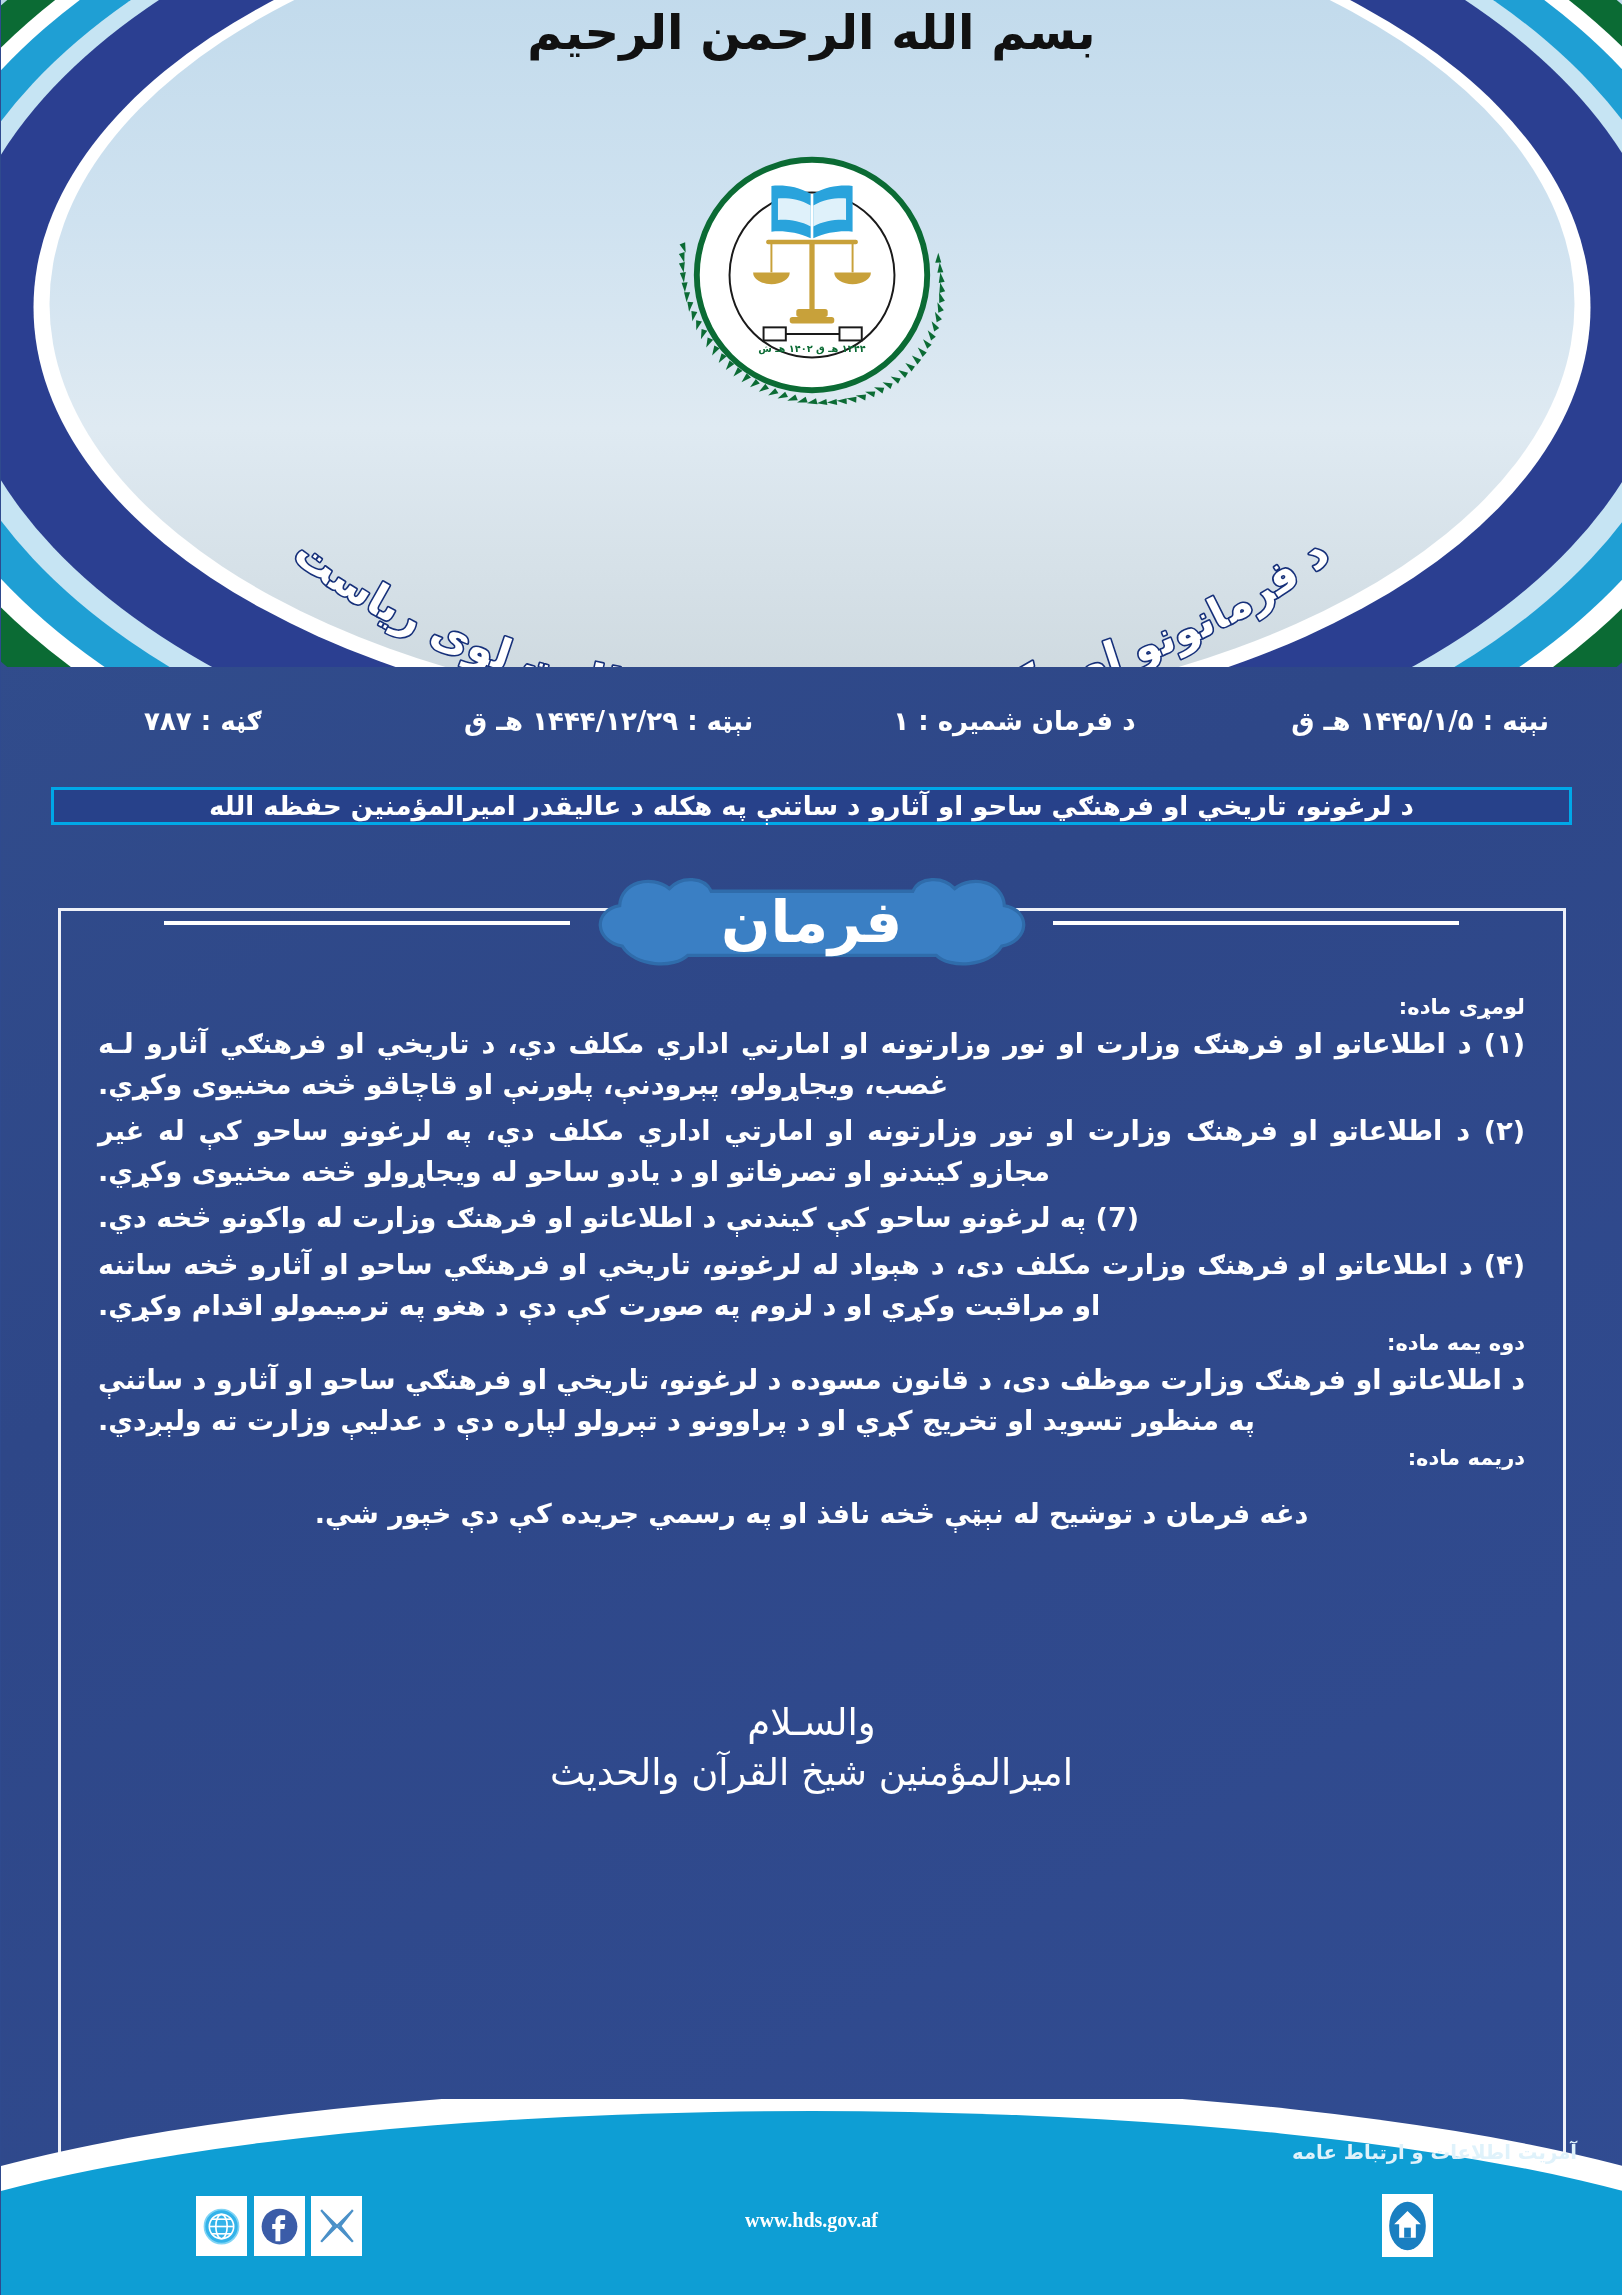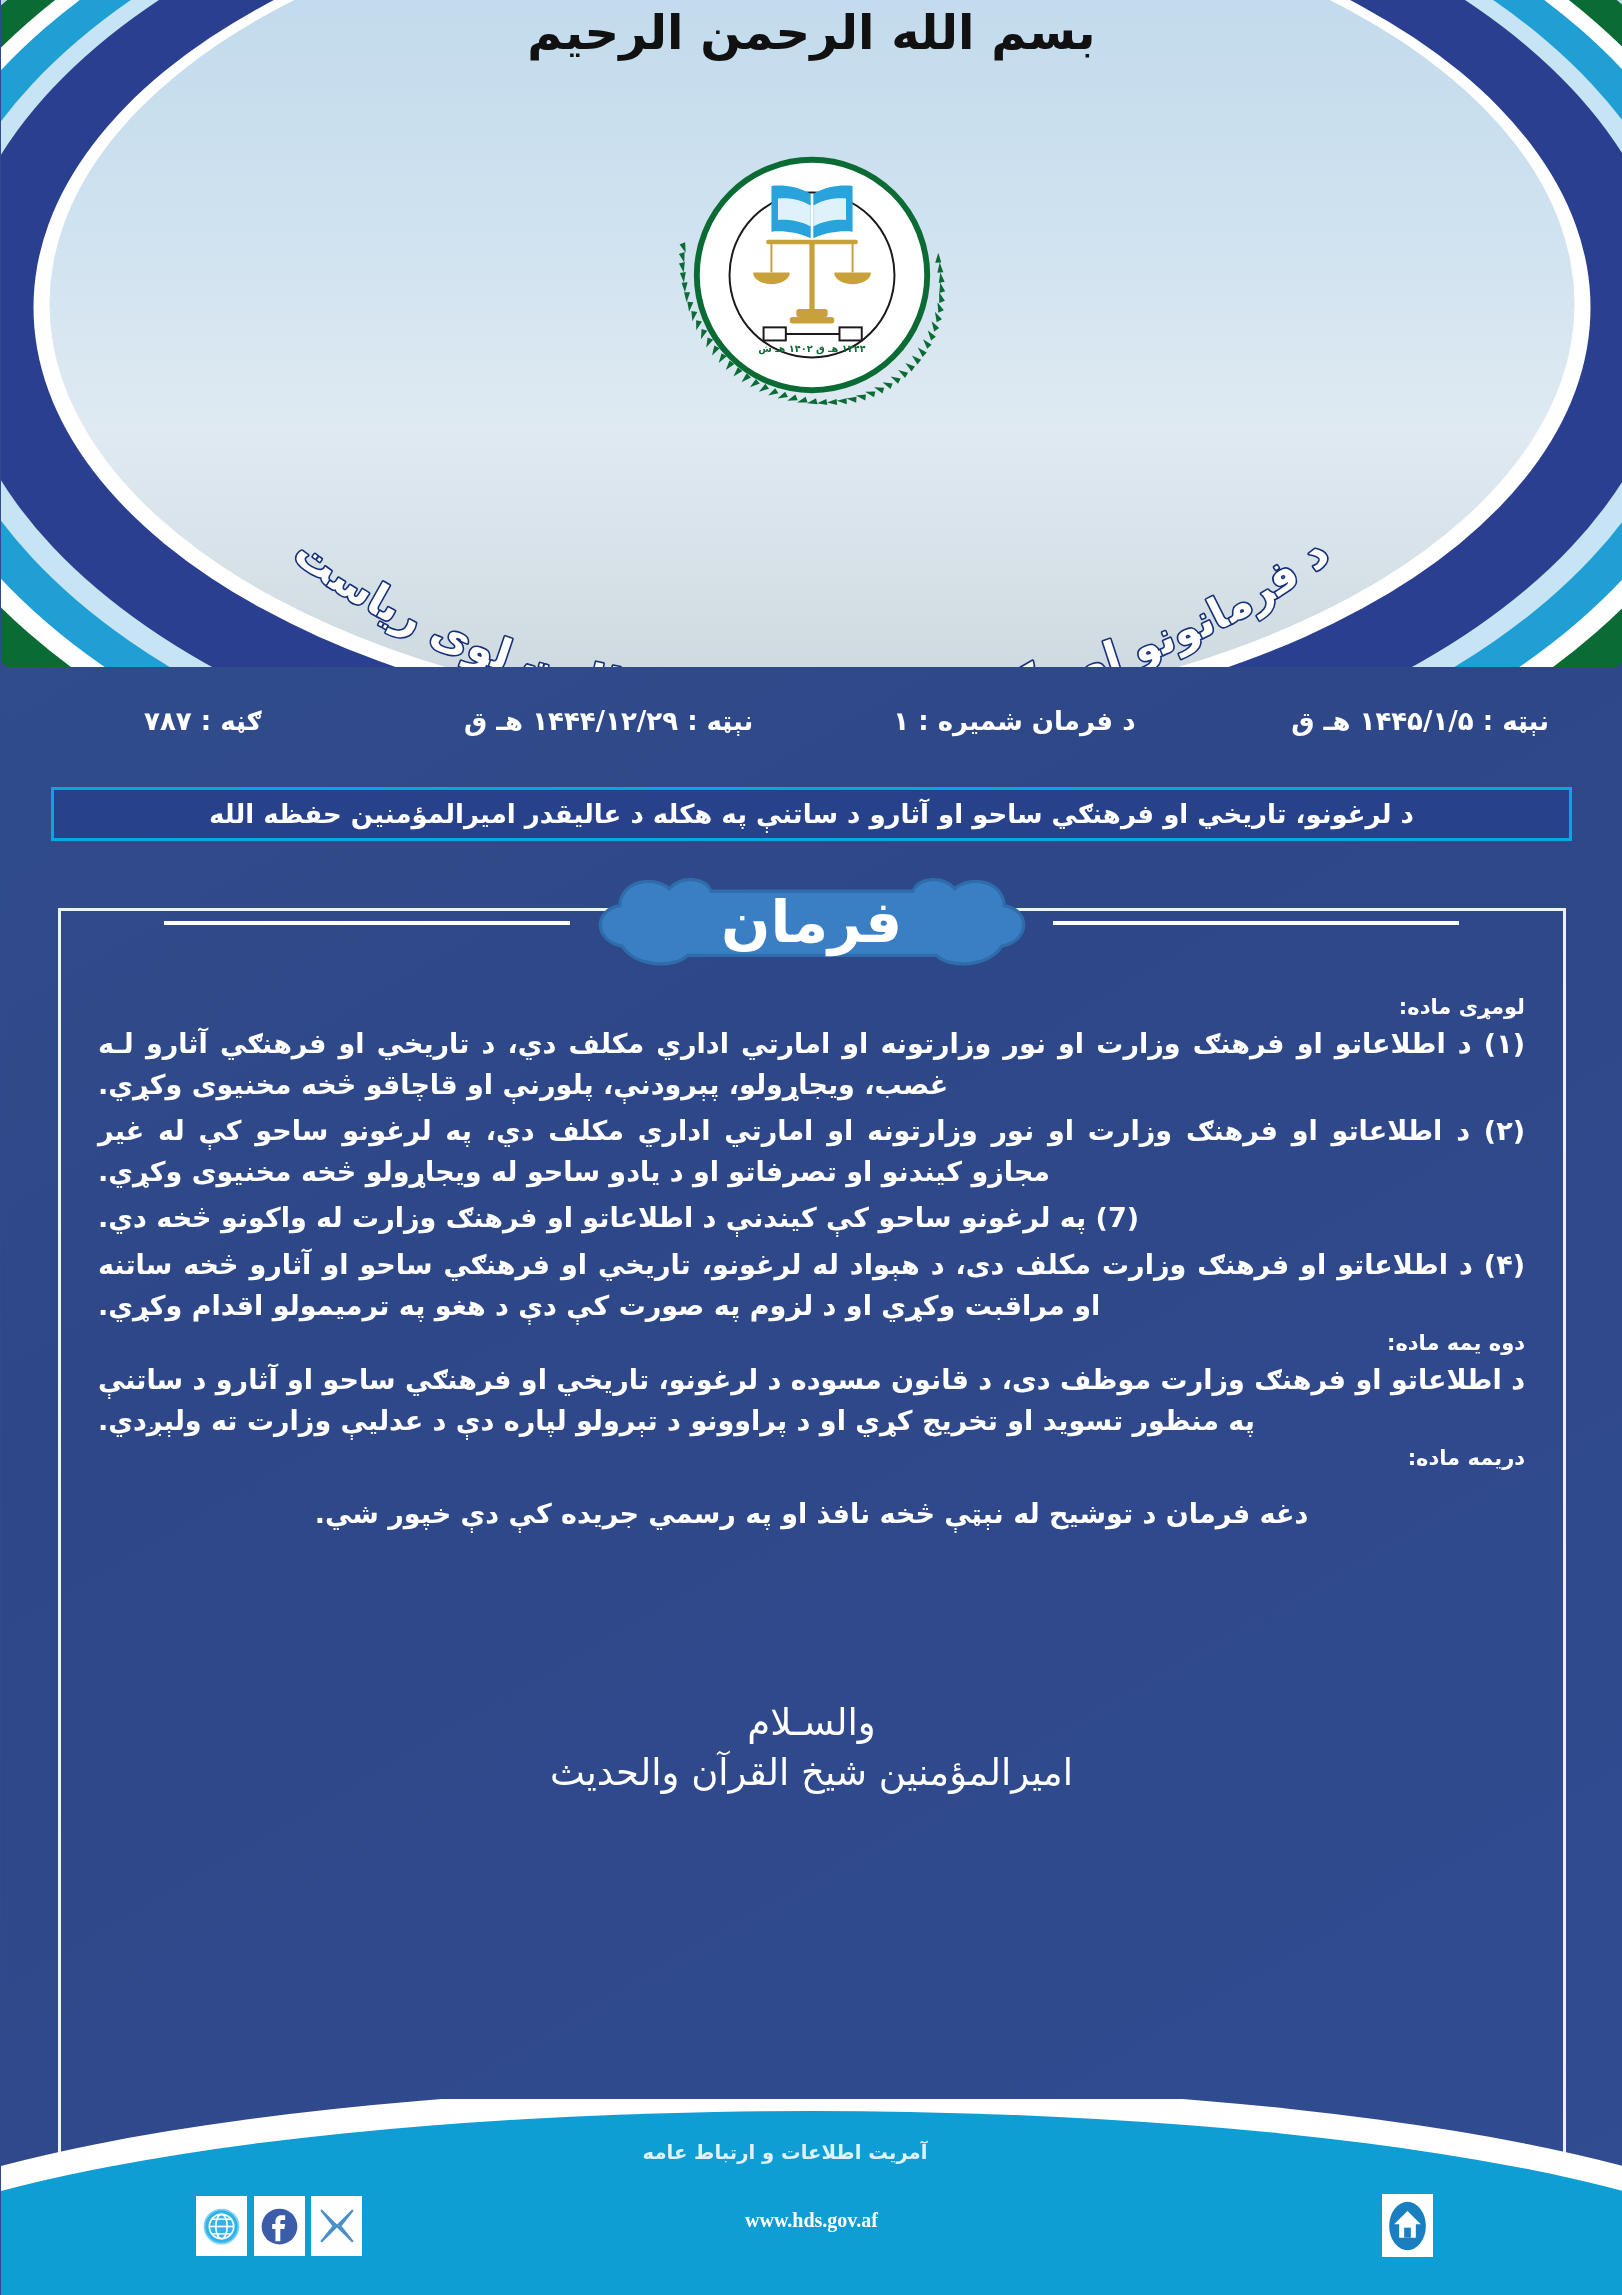--- a/index.html
+++ b/index.html
@@ -70,21 +70,21 @@
   
   .meta{
     position:absolute;top:698px;left:0;width:1623px;height:46px;
     display:flex;align-items:center;color:#fff;font-weight:700;font-size:26px;
     z-index:6;
   }
   .meta>div{flex:1;text-align:center;white-space:nowrap;}
 
   
   .subject{
-    position:absolute;top:787px;left:51px;width:1521px;height:54px;
+    position:absolute;top:787px;left:51px;width:1521px;height:38px;
     background:#27418a;border:3.9px solid #00a8e8;
     display:flex;align-items:center;justify-content:center;
     color:#fff;font-size:26px;font-weight:700;z-index:6;box-sizing:border-box;
   }
 
   
   .badge-wrap{position:absolute;top:869px;left:0;width:1623px;height:111px;z-index:7;}
   .badge-line{position:absolute;top:52px;height:3.9px;background:#fff;}
   .badge-line.l{left:164px;width:406px;}
   .badge-line.r{right:164px;width:406px;}
@@ -121,21 +121,21 @@
   .sign .l2{font-size:37px;margin-bottom:5.2px;}
   .sign .l3{font-size:37px;}
 
   
   .footer{position:absolute;bottom:0;left:0;width:1623px;height:196px;overflow:hidden;z-index:5;}
   .f-arc{position:absolute;left:50%;transform:translateX(-50%);border-radius:50%;}
   .f-white{width:2029px;height:406px;bottom:-196px;background:#ffffff;}
   .f-cyan {width:1989px;height:380px;bottom:-196px;background:#0e9ed4;}
   .f-band {position:absolute;left:0;bottom:0;width:1623px;height:72px;background:#0e9ed4;}
   .f-dept{
-    position:absolute;bottom:131px;left:0;width:1570px;text-align:center;
+    position:absolute;bottom:131px;left:7px;width:1570px;text-align:right;
     color:#dff2fb;font-size:19.6px;font-weight:700;
   }
   .f-row{
     position:absolute;bottom:39px;left:0;width:1623px;height:72px;
     display:flex;align-items:center;justify-content:center;gap:23.6px;
   }
   .f-addr{color:#fff;font-size:20px;font-weight:700;white-space:nowrap;}
   .socials{position:absolute;left:196px;bottom:39px;display:flex;gap:6.5px;align-items:center;}
   .sq{width:51px;height:60px;background:#fff;display:flex;align-items:center;justify-content:center;}
   .home{position:absolute;right:190px;bottom:38px;width:51px;height:63px;background:#fff;display:flex;align-items:center;justify-content:center;}

